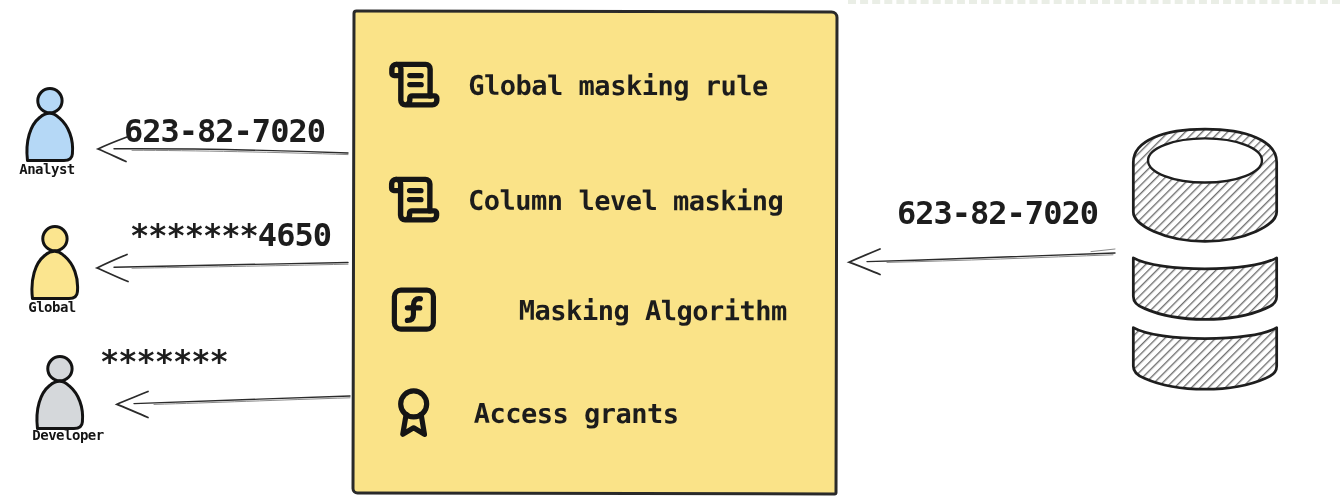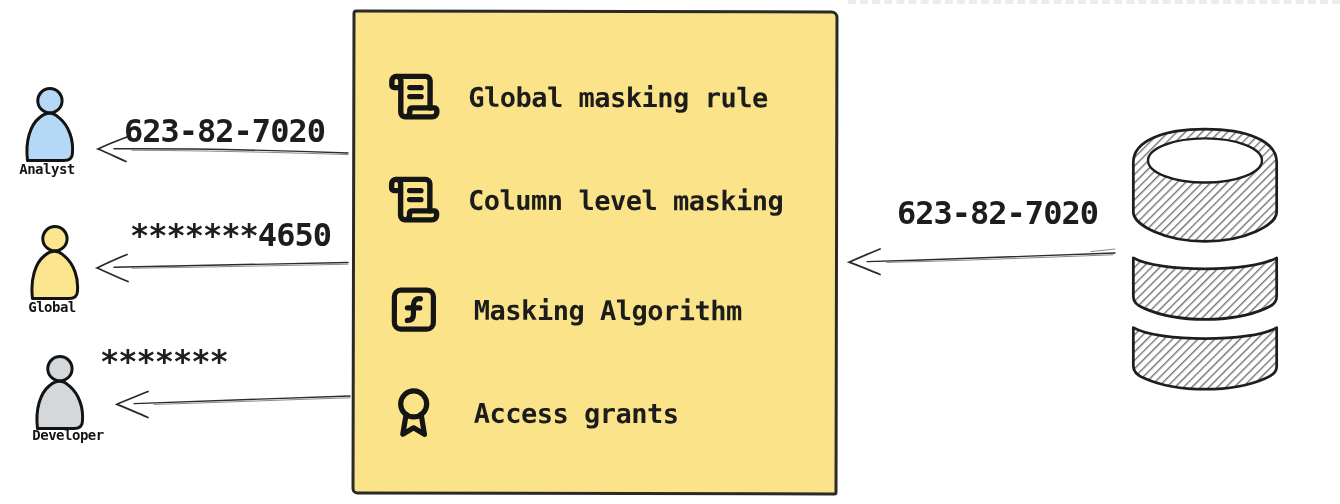--- a/index.html
+++ b/index.html
@@ -20,23 +20,23 @@
     background:#fae388; border:3px solid #2a2a2a;
     border-radius:4px 7px 3px 6px; transform:rotate(0.12deg);
   }
   .mask-row { position:absolute; left:31px; display:flex; align-items:center; }
   .mask-row .ico { width:56px; height:56px; flex:0 0 56px; display:flex;
     align-items:center; justify-content:center; }
   .mask-row .ico svg { width:54px; height:54px; }
   .mask-row.r3 .ico svg, .mask-row.r4 .ico svg { width:52px; height:52px; }
   .mask-row .lbl { margin-left:26px; font-size:27px; font-weight:bold;
     color:#1c1c1c; white-space:nowrap; letter-spacing:-0.5px; }
-  .mask-row.r1 { top:56px; }
+  .mask-row.r1 { top:44px; }
   .mask-row.r2 { top:159px;text-align:right; }
-  .mask-row.r3 { top:269px; }
+  .mask-row.r3 { top:269px;gap:45px; }
   .mask-row.r4 { top:372px; }
   .mask-row.r3 .lbl, .mask-row.r4 .lbl { margin-left:32px; }
 
   
   .person-svg { width:58px; height:78px; display:block; }
   .person-label { font-size:14px; font-weight:bold; color:#141414;
     text-align:center; white-space:nowrap; letter-spacing:-0.5px; }
 
   
   .flow-label { font-size:32px; font-weight:bold; color:#1d1d1d;

